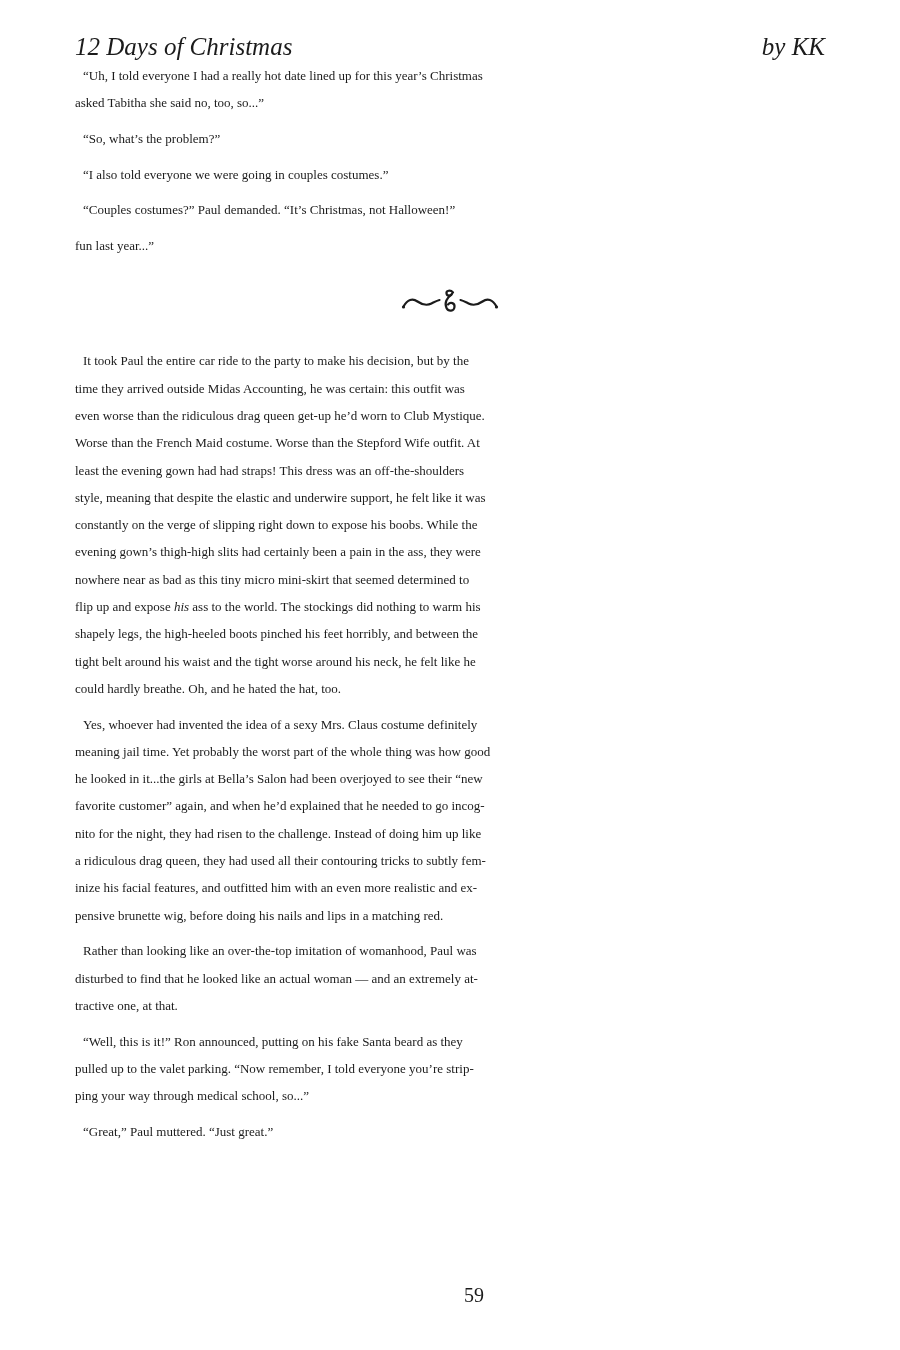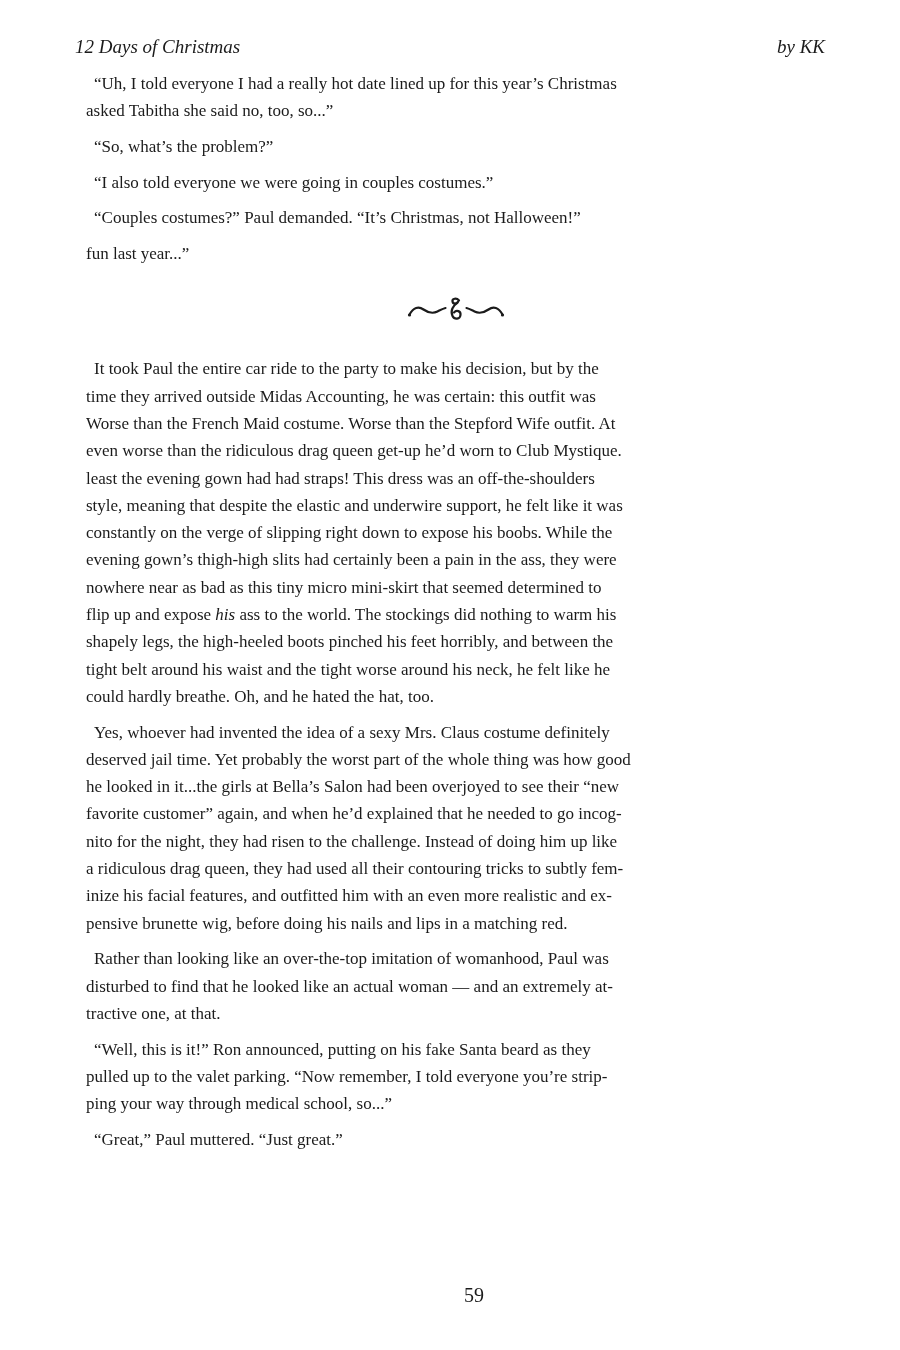--- a/index.html
+++ b/index.html
@@ -16,28 +16,27 @@
     background: #ffffff;
     color: #1b1b1b;
     font-family: "Liberation Serif", serif;
     overflow: hidden;
   }
   .running-header {
     display: flex;
     justify-content: space-between;
     align-items: baseline;
     font-style: italic;
-    font-size: 19px;
+    font-size: 25px;
     line-height: 22px;
-    margin-bottom: 12px;
+    margin-bottom: 4px;
   }
   .body-text {
-    font-size: 17px;
+    font-size: 13px;
     line-height: 27.3px;
-    margin-left: 11px;
   }
   .para {
     margin: 0 0 8.4px 0;
   }
   .line {
     white-space: nowrap;
   }
   .line.first {
     padding-left: 8px;
   }
@@ -100,35 +99,35 @@
           <circle cx="3.5" cy="20" r="1.6"></circle>
           <circle cx="96.5" cy="20" r="1.6"></circle>
         </g>
       </svg>
     </div>
 
     <div>
         <div class="para">
           <div class="line first">It took Paul the entire car ride to the party to make his decision, but by the</div>
           <div class="line">time they arrived outside Midas Accounting, he was certain: this outfit was</div>
+          <div class="line">even worse than the ridiculous drag queen get-up he’d worn to Club Mystique.</div>
           <div class="line">Worse than the French Maid costume. Worse than the Stepford Wife outfit. At</div>
-          <div class="line">even worse than the ridiculous drag queen get-up he’d worn to Club Mystique.</div>
           <div class="line">least the evening gown had had straps! This dress was an off-the-shoulders</div>
           <div class="line">style, meaning that despite the elastic and underwire support, he felt like it was</div>
           <div class="line">constantly on the verge of slipping right down to expose his boobs. While the</div>
           <div class="line">evening gown’s thigh-high slits had certainly been a pain in the ass, they were</div>
           <div class="line">nowhere near as bad as this tiny micro mini-skirt that seemed determined to</div>
           <div class="line">flip up and expose <i>his</i> ass to the world. The stockings did nothing to warm his</div>
           <div class="line">shapely legs, the high-heeled boots pinched his feet horribly, and between the</div>
           <div class="line">tight belt around his waist and the tight worse around his neck, he felt like he</div>
           <div class="line">could hardly breathe. Oh, and he hated the hat, too.</div>
         </div>
         <div class="para">
           <div class="line first">Yes, whoever had invented the idea of a sexy Mrs. Claus costume definitely</div>
-          <div class="line">deserved jail time. Yet probably the worst part of the whole thing was how good</div>
+          <div class="line">meaning jail time. Yet probably the worst part of the whole thing was how good</div>
           <div class="line">he looked in it...the girls at Bella’s Salon had been overjoyed to see their “new</div>
           <div class="line">favorite customer” again, and when he’d explained that he needed to go incog-</div>
           <div class="line">nito for the night, they had risen to the challenge. Instead of doing him up like</div>
           <div class="line">a ridiculous drag queen, they had used all their contouring tricks to subtly fem-</div>
           <div class="line">inize his facial features, and outfitted him with an even more realistic and ex-</div>
           <div class="line">pensive brunette wig, before doing his nails and lips in a matching red.</div>
         </div>
         <div class="para">
           <div class="line first">Rather than looking like an over-the-top imitation of womanhood, Paul was</div>
           <div class="line">disturbed to find that he looked like an actual woman — and an extremely at-</div>

